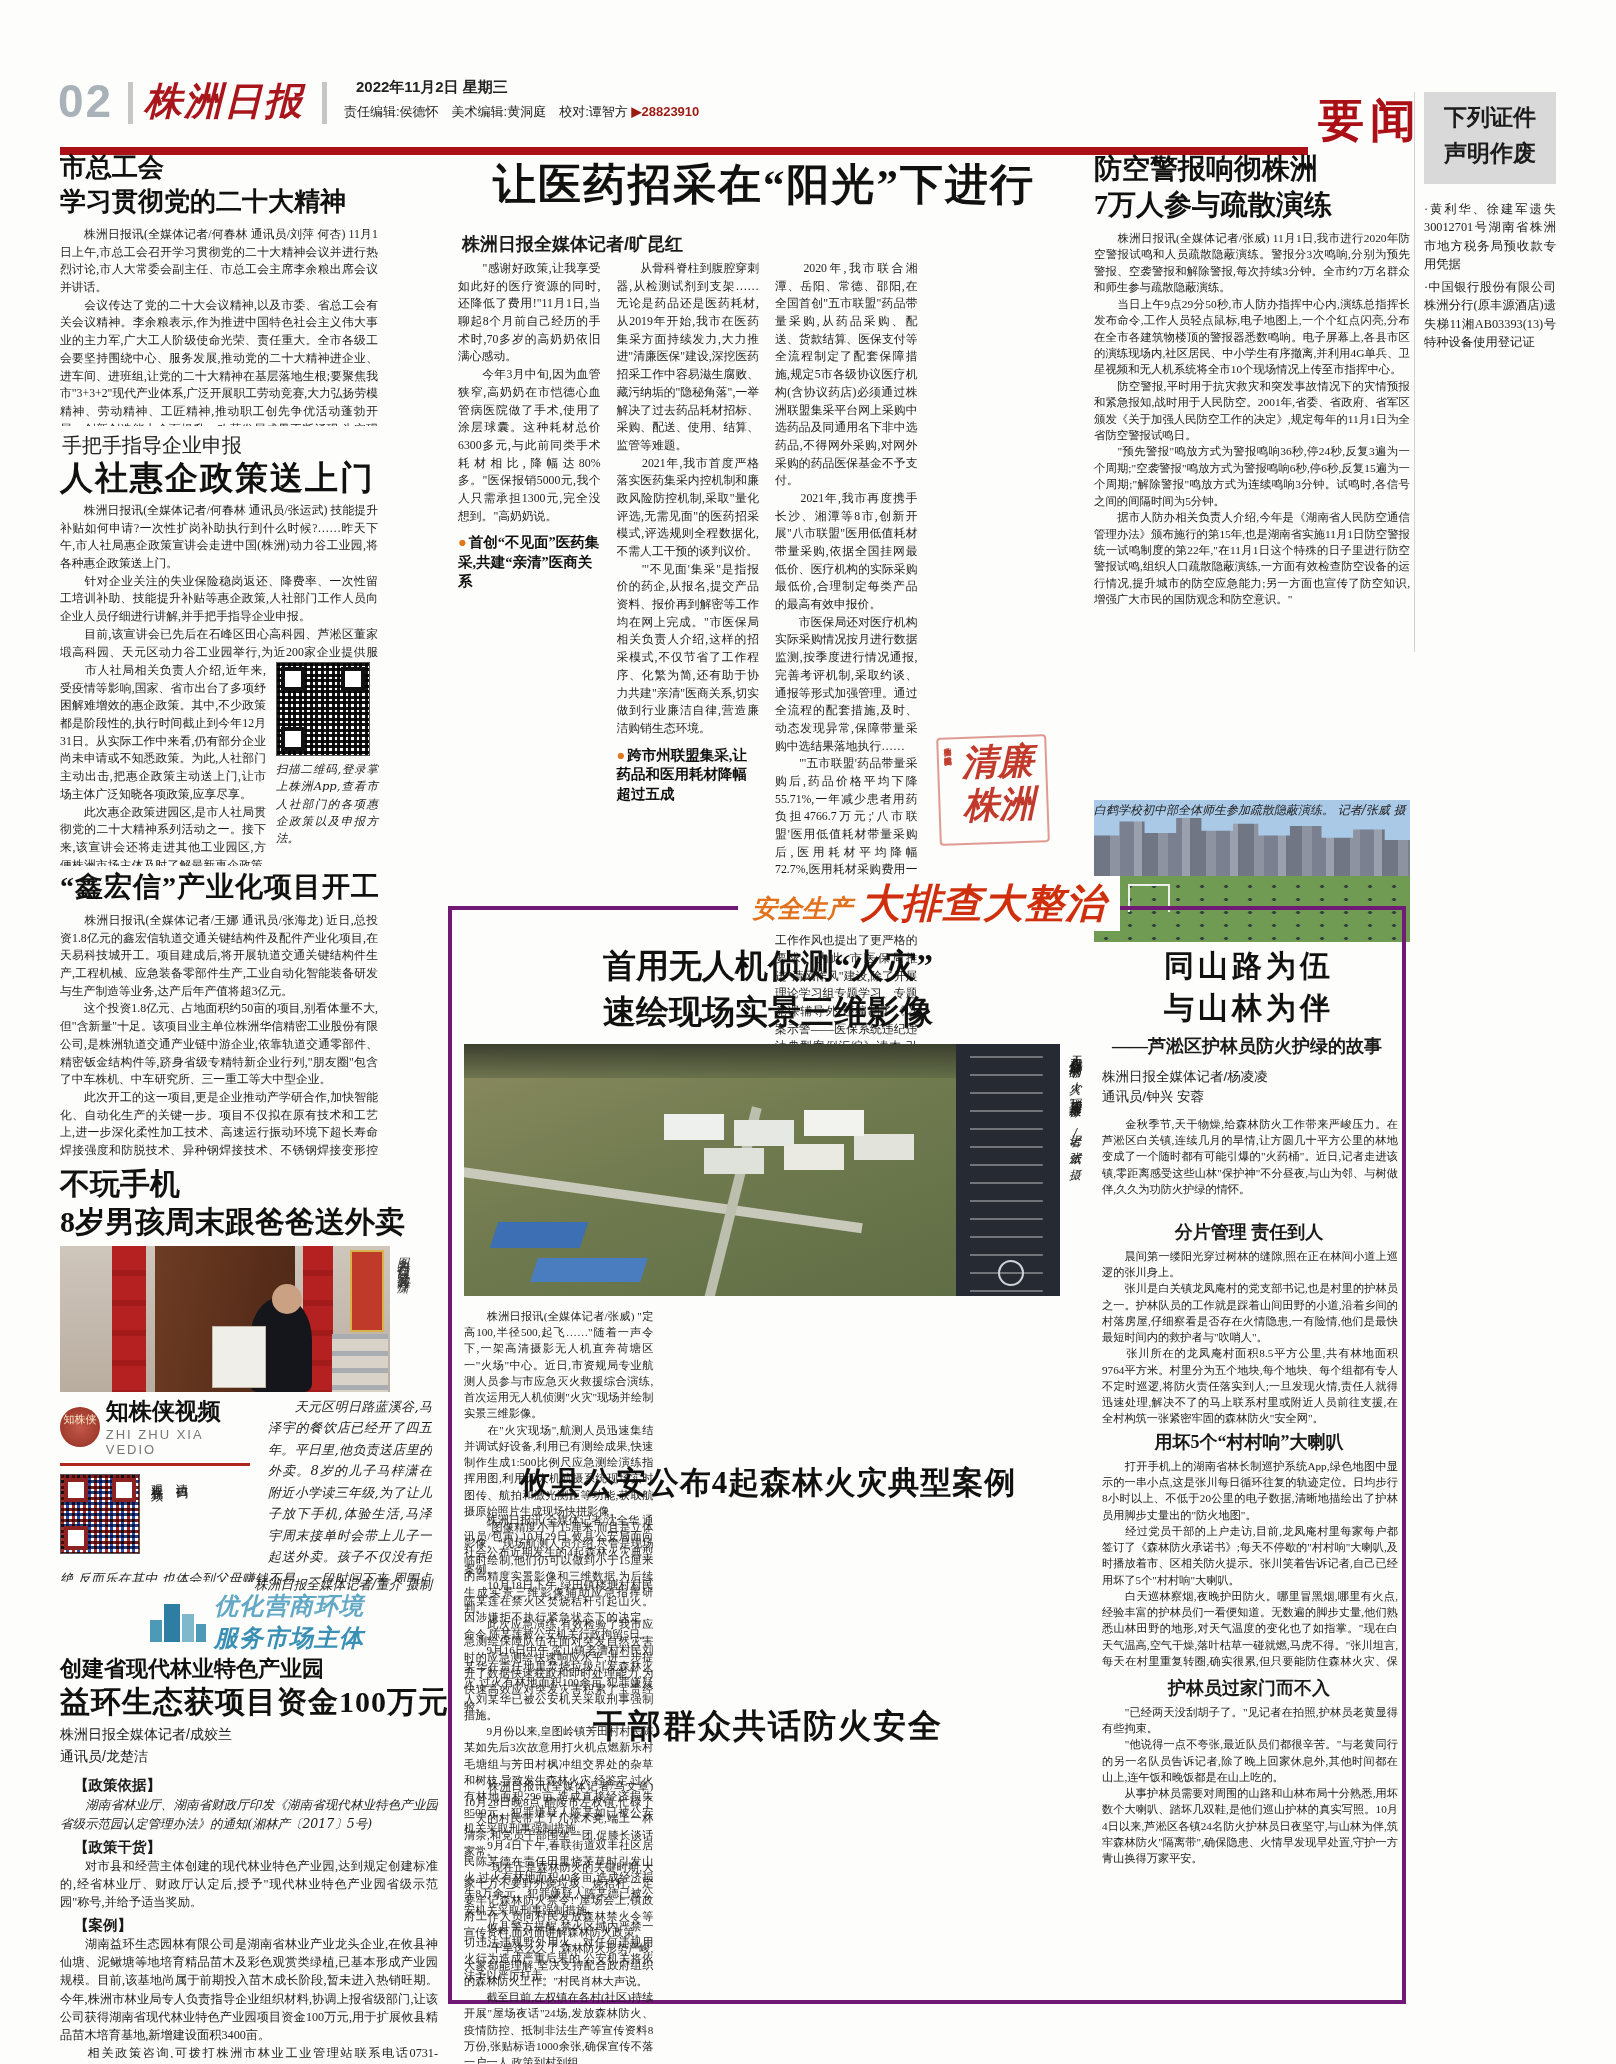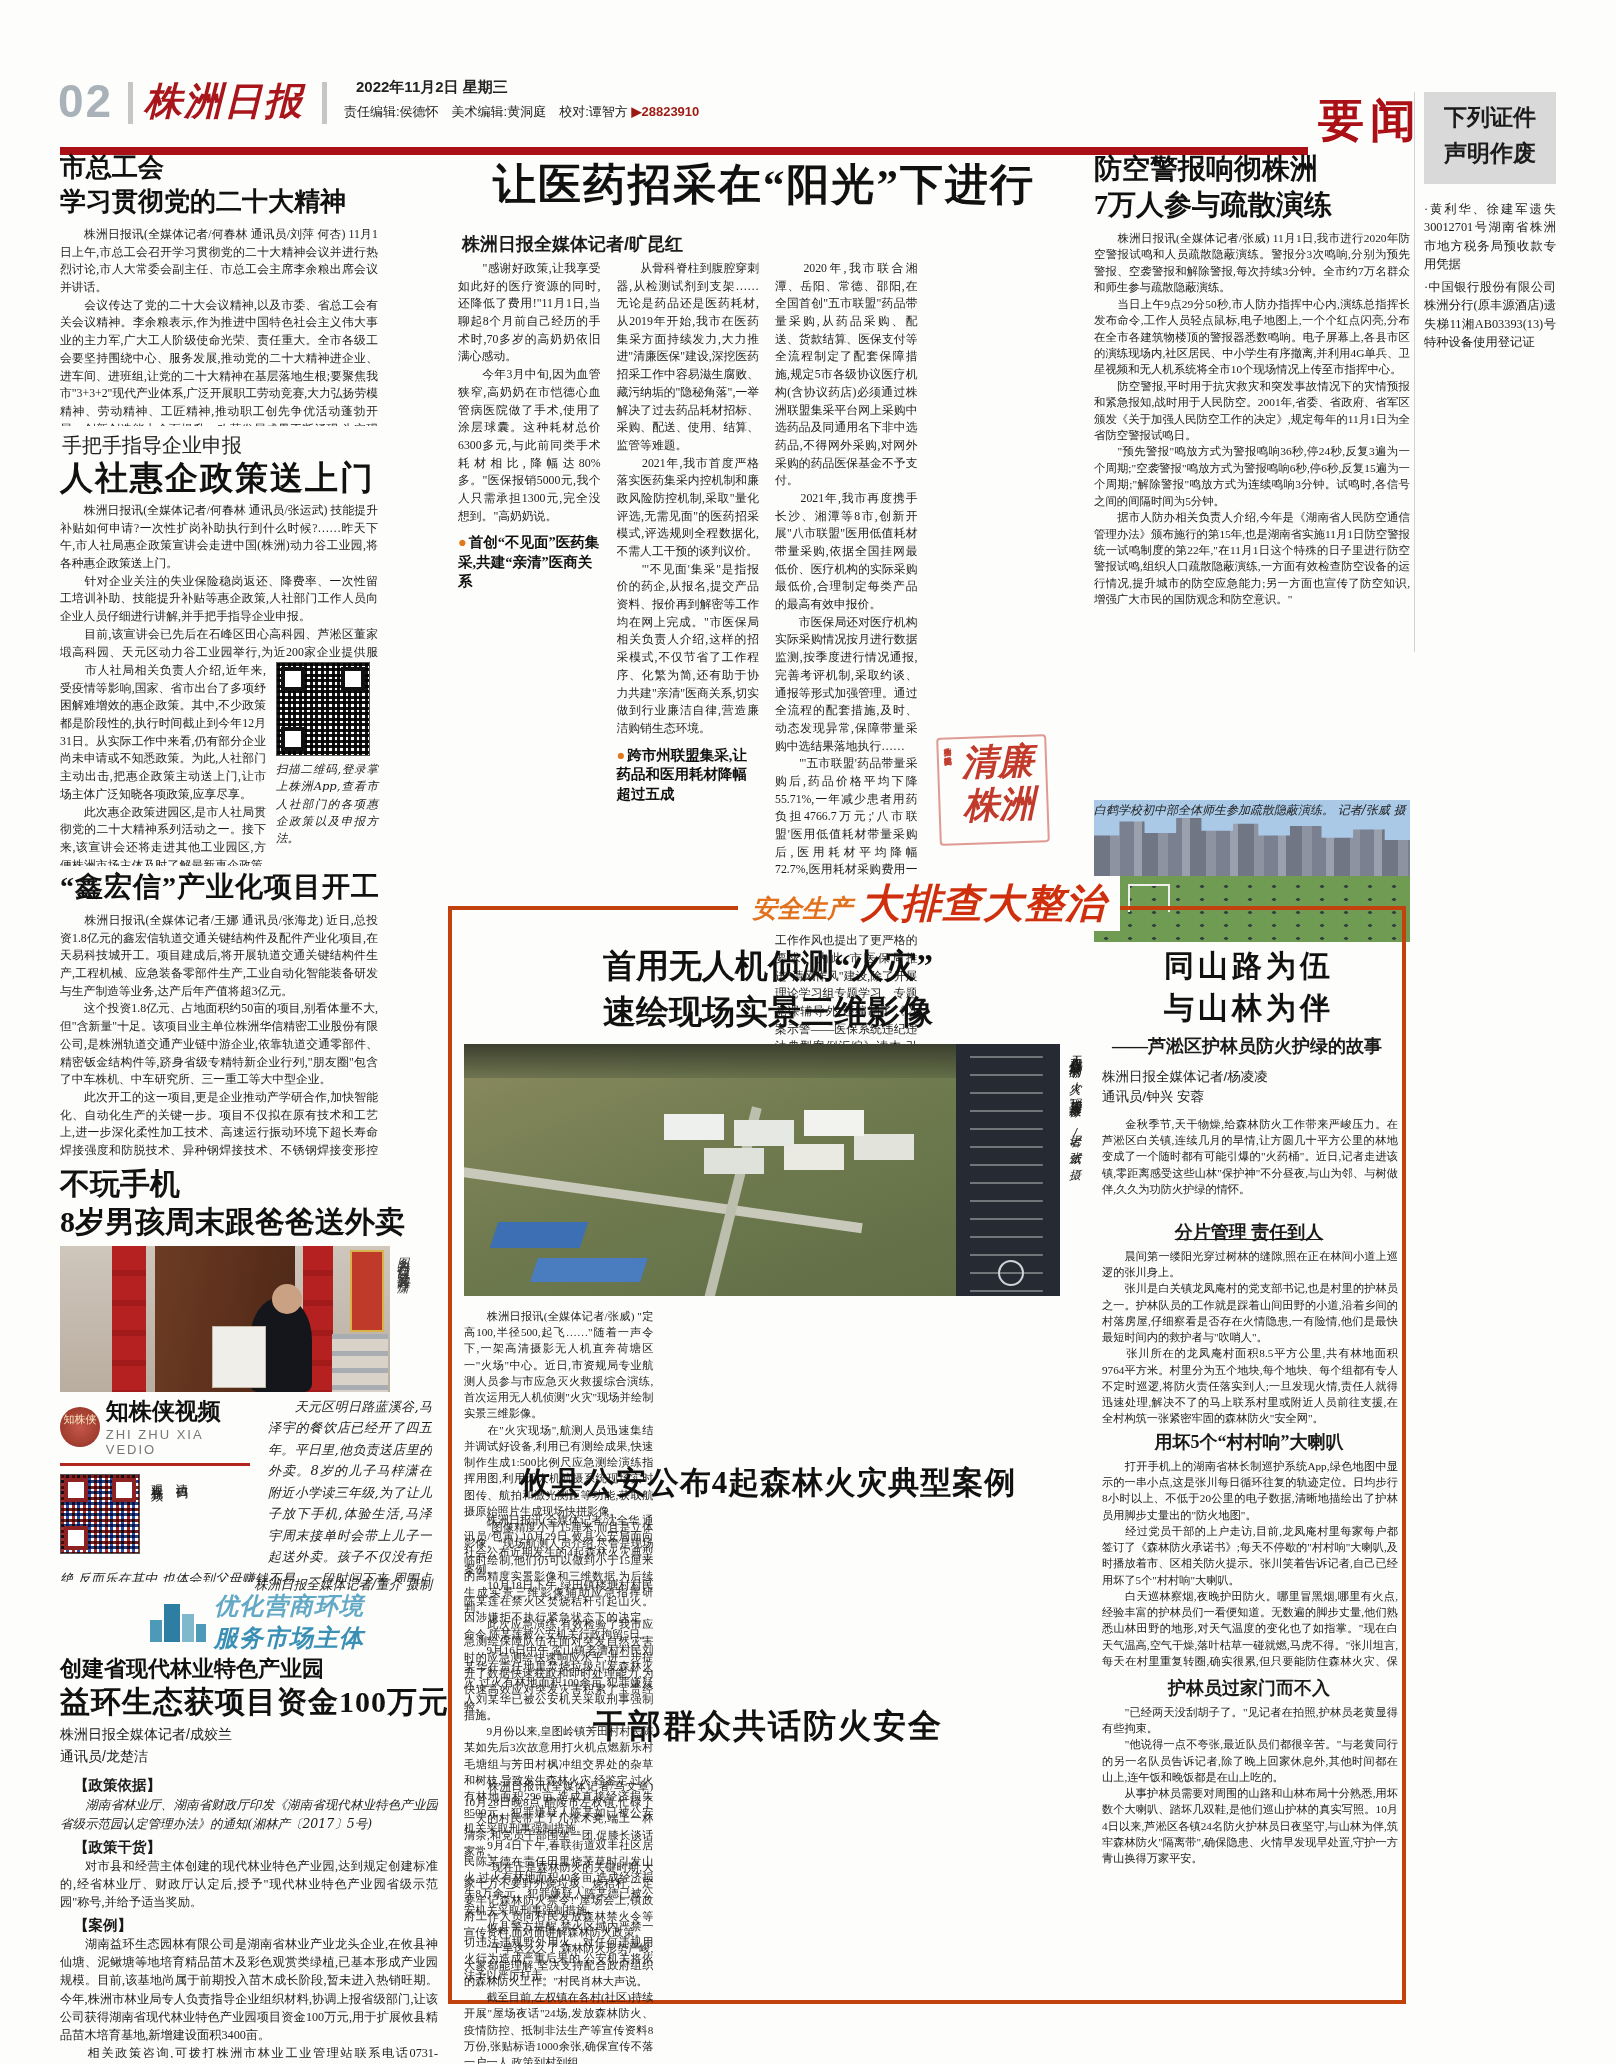--- a/index.html
+++ b/index.html
@@ -188,21 +188,21 @@
   <div class="abs photo" style="left:1094px;top:654px;width:316px;height:142px;background:linear-gradient(#a9c9e6 0 46%,#c6d6e4 46% 52%,#6f9c52 52%);">
     <div style="position:absolute;left:0;top:18px;width:100%;height:58px;
          background:repeating-linear-gradient(90deg,#707684 0 16px,#8d93a0 16px 26px,#7a8090 26px 40px,#9aa0ac 40px 48px);
          clip-path:polygon(0 100%,0 30%,8% 30%,8% 6%,16% 6%,16% 26%,26% 26%,26% 0%,34% 0%,34% 22%,44% 22%,44% 10%,52% 10%,52% 30%,62% 30%,62% 14%,72% 14%,72% 34%,82% 34%,82% 20%,92% 20%,92% 38%,100% 38%,100% 100%);"></div>
     <div style="position:absolute;left:0;bottom:0;width:100%;height:62px;
          background-image:radial-gradient(#27303a 2px,transparent 2.6px);background-size:24px 13px;opacity:.85;"></div>
     <div style="position:absolute;left:34px;bottom:30px;width:38px;height:26px;border:2px solid #eee;border-bottom:none;"></div>
   </div>
   <div class="abs caption kai" style="left:1094px;top:802px;width:316px;">白鹤学校初中部全体师生参加疏散隐蔽演练。 记者/张威 摄</div>
 
-  <div class="abs" style="left:448px;top:906px;width:958px;height:1098px;border:4px solid #c2410c;box-sizing:border-box;">
+  <div class="abs" style="left:448px;top:906px;width:958px;height:1098px;border:4px solid #701a75;box-sizing:border-box;">
 
     <div class="abs" style="left:286px;top:-34px;background:#fdfdfb;padding:0 14px;display:flex;align-items:baseline;gap:8px;">
       <span style="font-size:25px;font-weight:900;font-style:italic;color:#e2711d;text-shadow:0 0 1px #fff;">安全生产</span>
       <span style="font-size:40px;font-weight:900;font-style:italic;color:#cf2f0d;letter-spacing:1px;">大排查大整治</span>
     </div>
 
     <div class="abs ser hl ctr" style="left:10px;top:34px;width:612px;font-size:33px;">首用无人机侦测“火灾”</div>
     <div class="abs ser hl ctr" style="left:10px;top:80px;width:612px;font-size:33px;">速绘现场实景三维影像</div>
 
     <div class="abs photo" style="left:12px;top:134px;width:596px;height:252px;background:linear-gradient(160deg,#8b8a60,#6f7a4e 45%,#5d6b44);">
@@ -246,21 +246,21 @@
 　　"防火隔离带的修建,不仅符合法律规定以及扑救森林防火需求,更是有效阻止森林火灾蔓延、严防人员伤亡、减少森林火灾损失的科学举措。"面对村民的不理解,党员干部趁着屋场夜话会,耐心答疑解惑,用具体数据和案例,诠释森林防火隔离带的作用与功效,同时向村民朋友征集修建的意见与建议。大家各抒己见,共同为修建防火隔离带建言献策。
 　　截至目前,左权镇已修筑森林防火隔离带5处,另有12处防火隔离带正在紧锣密鼓修建中。</p>
     </div>
 
     <div class="abs ser hl ctr" style="left:648px;top:36px;width:298px;font-size:30px;letter-spacing:4px;">同山路为伍</div>
     <div class="abs ser hl ctr" style="left:648px;top:78px;width:298px;font-size:30px;letter-spacing:4px;">与山林为伴</div>
     <div class="abs ser bold ctr" style="left:640px;top:124px;width:310px;font-size:18px;">——芦淞区护林员防火护绿的故事</div>
     <div class="abs sans" style="left:650px;top:158px;font-size:13.5px;">株洲日报全媒体记者/杨凌凌</div>
     <div class="abs sans" style="left:650px;top:178px;font-size:13.5px;">通讯员/钟兴 安蓉</div>
     <div class="abs bodysm pre" style="left:650px;top:206px;width:296px;height:100px;">　　金秋季节,天干物燥,给森林防火工作带来严峻压力。在芦淞区白关镇,连续几月的旱情,让方圆几十平方公里的林地变成了一个随时都有可能引爆的"火药桶"。近日,记者走进该镇,零距离感受这些山林"保护神"不分昼夜,与山为邻、与树做伴,久久为功防火护绿的情怀。</div>
-    <div class="abs ctrsub ctr ser" style="left:648px;top:310px;width:298px;text-decoration:underline;">分片管理 责任到人</div>
+    <div class="abs ctrsub ctr ser" style="left:648px;top:310px;width:298px;">分片管理 责任到人</div>
     <div class="abs bodysm pre" style="left:650px;top:338px;width:296px;height:178px;">　　晨间第一缕阳光穿过树林的缝隙,照在正在林间小道上巡逻的张川身上。
 　　张川是白关镇龙凤庵村的党支部书记,也是村里的护林员之一。护林队员的工作就是踩着山间田野的小道,沿着乡间的村落房屋,仔细察看是否存在火情隐患,一有险情,他们是最快最短时间内的救护者与"吹哨人"。
 　　张川所在的龙凤庵村面积8.5平方公里,共有林地面积9764平方米。村里分为五个地块,每个地块、每个组都有专人不定时巡逻,将防火责任落实到人;一旦发现火情,责任人就得迅速处理,解决不了的马上联系村里或附近人员前往支援,在全村构筑一张紧密牢固的森林防火"安全网"。</div>
     <div class="abs ctrsub ctr ser" style="left:648px;top:520px;width:298px;">用坏5个“村村响”大喇叭</div>
     <div class="abs bodysm pre" style="left:650px;top:548px;width:296px;height:212px;">　　打开手机上的湖南省林长制巡护系统App,绿色地图中显示的一串小点,这是张川每日循环往复的轨迹定位。日均步行8小时以上、不低于20公里的电子数据,清晰地描绘出了护林员用脚步丈量出的"防火地图"。
 　　经过党员干部的上户走访,目前,龙凤庵村里每家每户都签订了《森林防火承诺书》;每天不停歇的"村村响"大喇叭,及时播放着市、区相关防火提示。张川笑着告诉记者,自己已经用坏了5个"村村响"大喇叭。
 　　白天巡林察烟,夜晚护田防火。哪里冒黑烟,哪里有火点,经验丰富的护林员们一看便知道。无数遍的脚步丈量,他们熟悉山林田野的地形,对天气温度的变化也了如指掌。"现在白天气温高,空气干燥,落叶枯草一碰就燃,马虎不得。"张川坦言,每天在村里重复转圈,确实很累,但只要能防住森林火灾、保护村里平安,就是再苦再累也值得。</div>
     <div class="abs ctrsub ctr ser" style="left:648px;top:766px;width:298px;">护林员过家门而不入</div>
     <div class="abs bodysm pre" style="left:650px;top:794px;width:296px;height:284px;">　　"已经两天没刮胡子了。"见记者在拍照,护林员老黄显得有些拘束。
 　　"他说得一点不夸张,最近队员们都很辛苦。"与老黄同行的另一名队员告诉记者,除了晚上回家休息外,其他时间都在山上,连午饭和晚饭都是在山上吃的。

